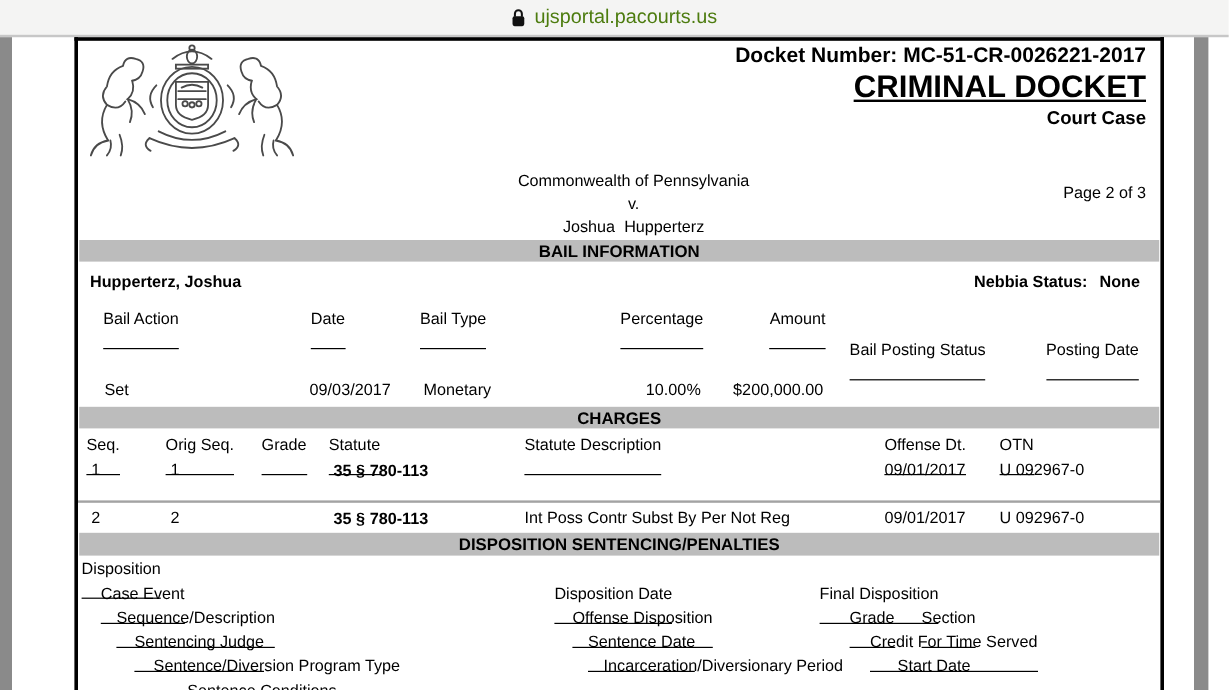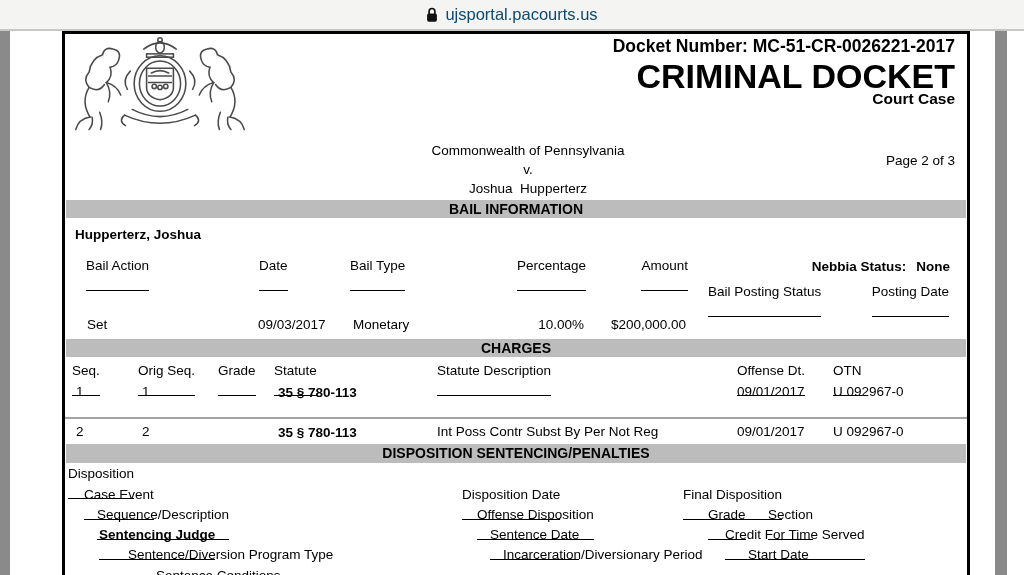--- a/index.html
+++ b/index.html
@@ -7,21 +7,21 @@
     width:1024px;height:575px;overflow:hidden;position:relative;
     background:#ffffff;
     font-family:"Liberation Sans","DejaVu Sans",sans-serif;
     color:#000;
   }
   
   .browser-bar{
     position:absolute;left:0;top:0;width:1024px;height:29px;
     background:#f4f4f3;border-bottom:2px solid #c7c7c7;
     display:flex;align-items:center;justify-content:center;gap:7px;
-    font-size:16.5px;color:#0c4a6e;box-sizing:content-box;
+    font-size:16.5px;color:#4d7c0f;box-sizing:content-box;
   }
   .lock-wrap{display:flex;align-items:center;}
   
   .stage{position:absolute;left:0;top:31px;width:1007px;height:544px;}
   .side-strip{position:absolute;top:0;bottom:0;background:#8a8a8a;}
   .side-strip.left{left:0;width:10px;}
   .side-strip.right{right:0;width:12px;}
   .page{
     position:absolute;left:62px;top:0;width:902px;height:560px;
     background:#fff;border:3px solid #000;border-bottom:none;
@@ -107,32 +107,32 @@
           <path d="M126,38 q9,9 3,19"></path>
           <path d="M66,78 Q95,93 124,78"></path>
           <path d="M58,84 Q95,101 132,84"></path>
           <path d="M58,84 q-7,6 1,11"></path>
           <path d="M132,84 q7,6 -1,11"></path>
         </g>
       </svg>
     </div>
 
     <div class="abs hdr-line b" style="top:2px;font-size:17.5px;">Docket Number: MC-51-CR-0026221-2017</div>
-    <div class="abs hdr-line b" style="top:23px;font-size:34px;">CRIMINAL DOCKET</div>
+    <div class="abs hdr-line b" style="top:23px;font-size:26px;text-decoration:underline;">CRIMINAL DOCKET</div>
     <div class="abs hdr-line b" style="top:56px;font-size:15.5px;">Court Case</div>
 
     <div class="caption" style="top:107px;">Commonwealth of Pennsylvania</div>
     <div class="caption" style="top:126px;">v.</div>
     <div class="caption" style="top:145px;">Joshua  Hupperterz</div>
     <div class="abs fs" style="top:118px;right:12px;">Page 2 of 3</div>
 
     <div class="bar" style="top:166px;">BAIL INFORMATION</div>
 
     <div class="abs fs b" style="top:192px;left:10px;">Hupperterz, Joshua</div>
-    <div class="abs fs b" style="top:192px;right:17px;margin-top:32px;">
+    <div class="abs fs b" style="top:192px;right:17px;">
       <span>Nebbia Status:</span><span style="display:inline-block;width:10px;"></span><span>None</span>
     </div>
 
     <div class="abs fs" style="top:223px;left:21px;"><span class="u">Bail Action</span></div>
     <div class="abs fs" style="top:223px;left:194px;"><span class="u">Date</span></div>
     <div class="abs fs" style="top:223px;left:285px;"><span class="u">Bail Type</span></div>
     <div class="abs fs right-align" style="top:223px;right:381px;"><span class="u">Percentage</span></div>
     <div class="abs fs right-align" style="top:223px;right:279px;"><span class="u">Amount</span></div>
 
     <div class="abs fs" style="top:249px;left:643px;"><span class="u">Bail Posting Status</span></div>
@@ -175,21 +175,21 @@
 
     <div class="abs fs" style="top:452px;left:19px;"><span class="u">Case Event</span></div>
     <div class="abs fs" style="top:452px;left:397px;"><span class="u">Disposition Date</span></div>
     <div class="abs fs" style="top:452px;left:618px;"><span class="u">Final Disposition</span></div>
 
     <div class="abs fs" style="top:472px;left:32px;"><span class="u">Sequence/Description</span></div>
     <div class="abs fs" style="top:472px;left:412px;"><span class="u">Offense Disposition</span></div>
     <div class="abs fs" style="top:472px;left:643px;"><span class="u">Grade</span></div>
     <div class="abs fs" style="top:472px;left:703px;"><span class="u">Section</span></div>
 
-    <div class="abs fs" style="top:492px;left:34px;font-weight:bold;"><span class="u">Sentencing Judge</span></div>
+    <div class="abs fs" style="top:492px;left:47px;"><span class="u">Sentencing Judge</span></div>
     <div class="abs fs" style="top:492px;left:425px;"><span class="u">Sentence Date</span></div>
     <div class="abs fs" style="top:492px;left:660px;"><span class="u">Credit For Time Served</span></div>
 
     <div class="abs fs" style="top:512px;left:63px;"><span class="u">Sentence/Diversion Program Type</span></div>
     <div class="abs fs" style="top:512px;left:438px;"><span class="u">Incarceration/Diversionary Period</span></div>
     <div class="abs fs" style="top:512px;left:683px;"><span class="u">Start Date</span></div>
 
     <div class="abs fs" style="top:533px;left:91px;"><span class="u">Sentence Conditions</span></div>
 
   </div>

